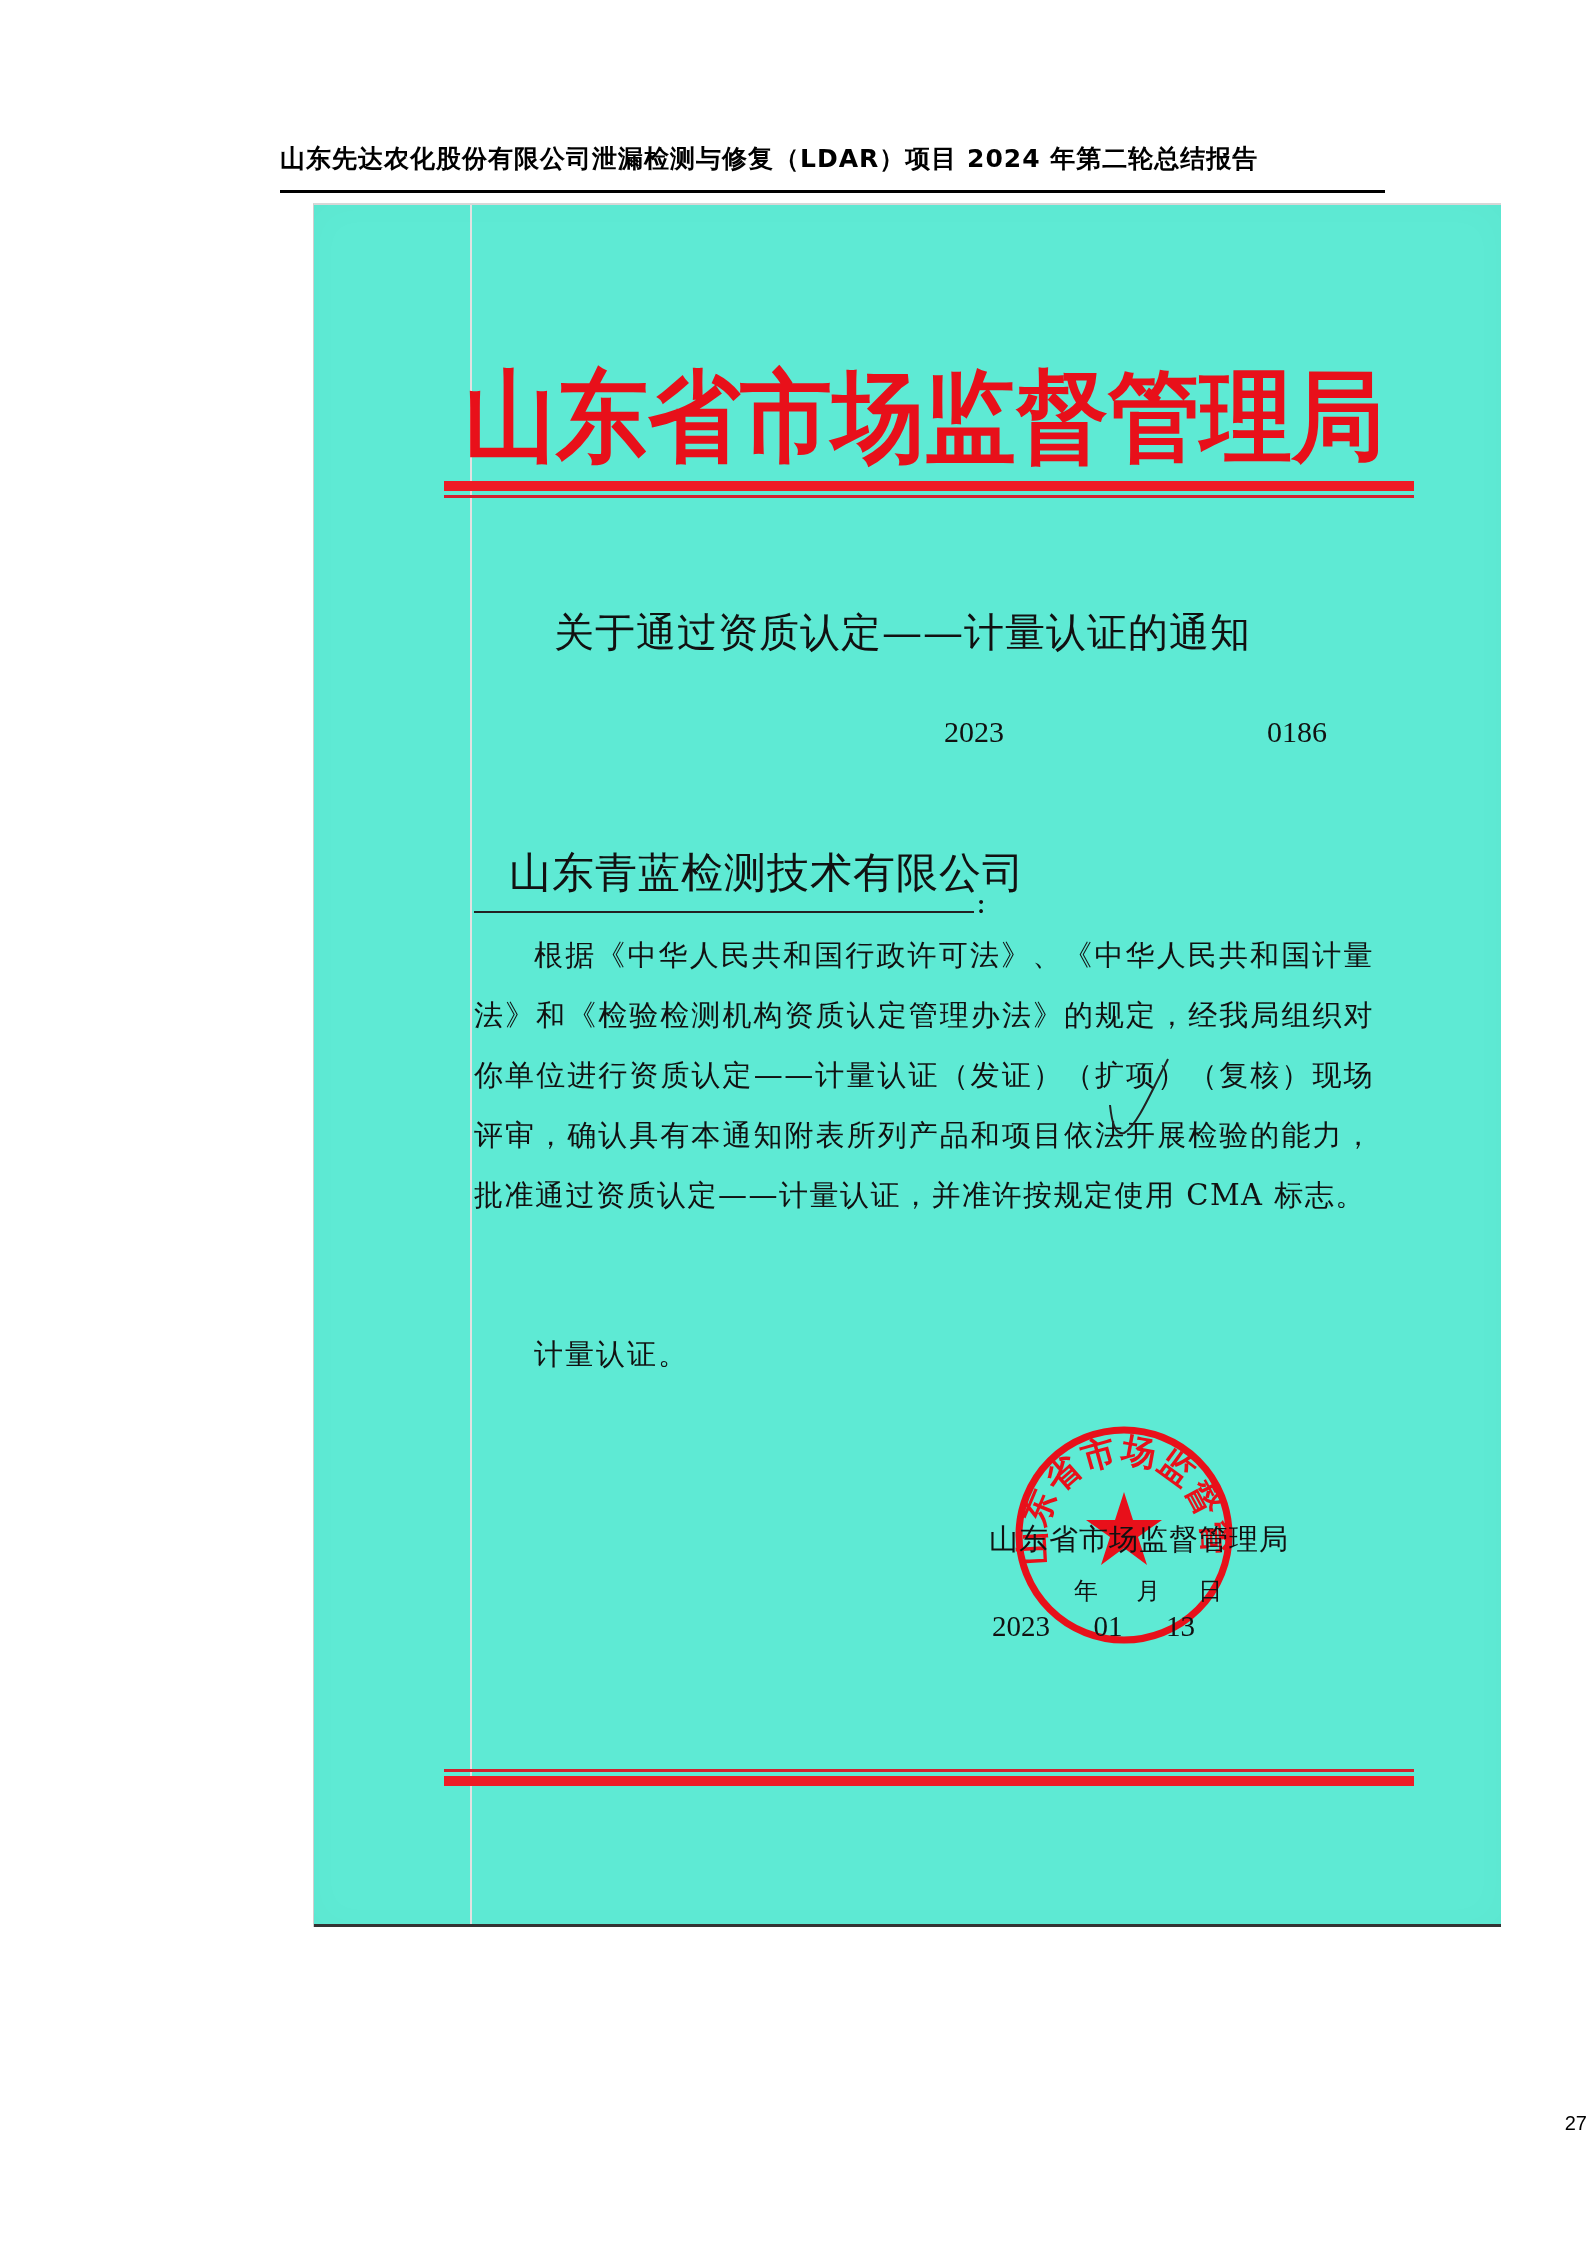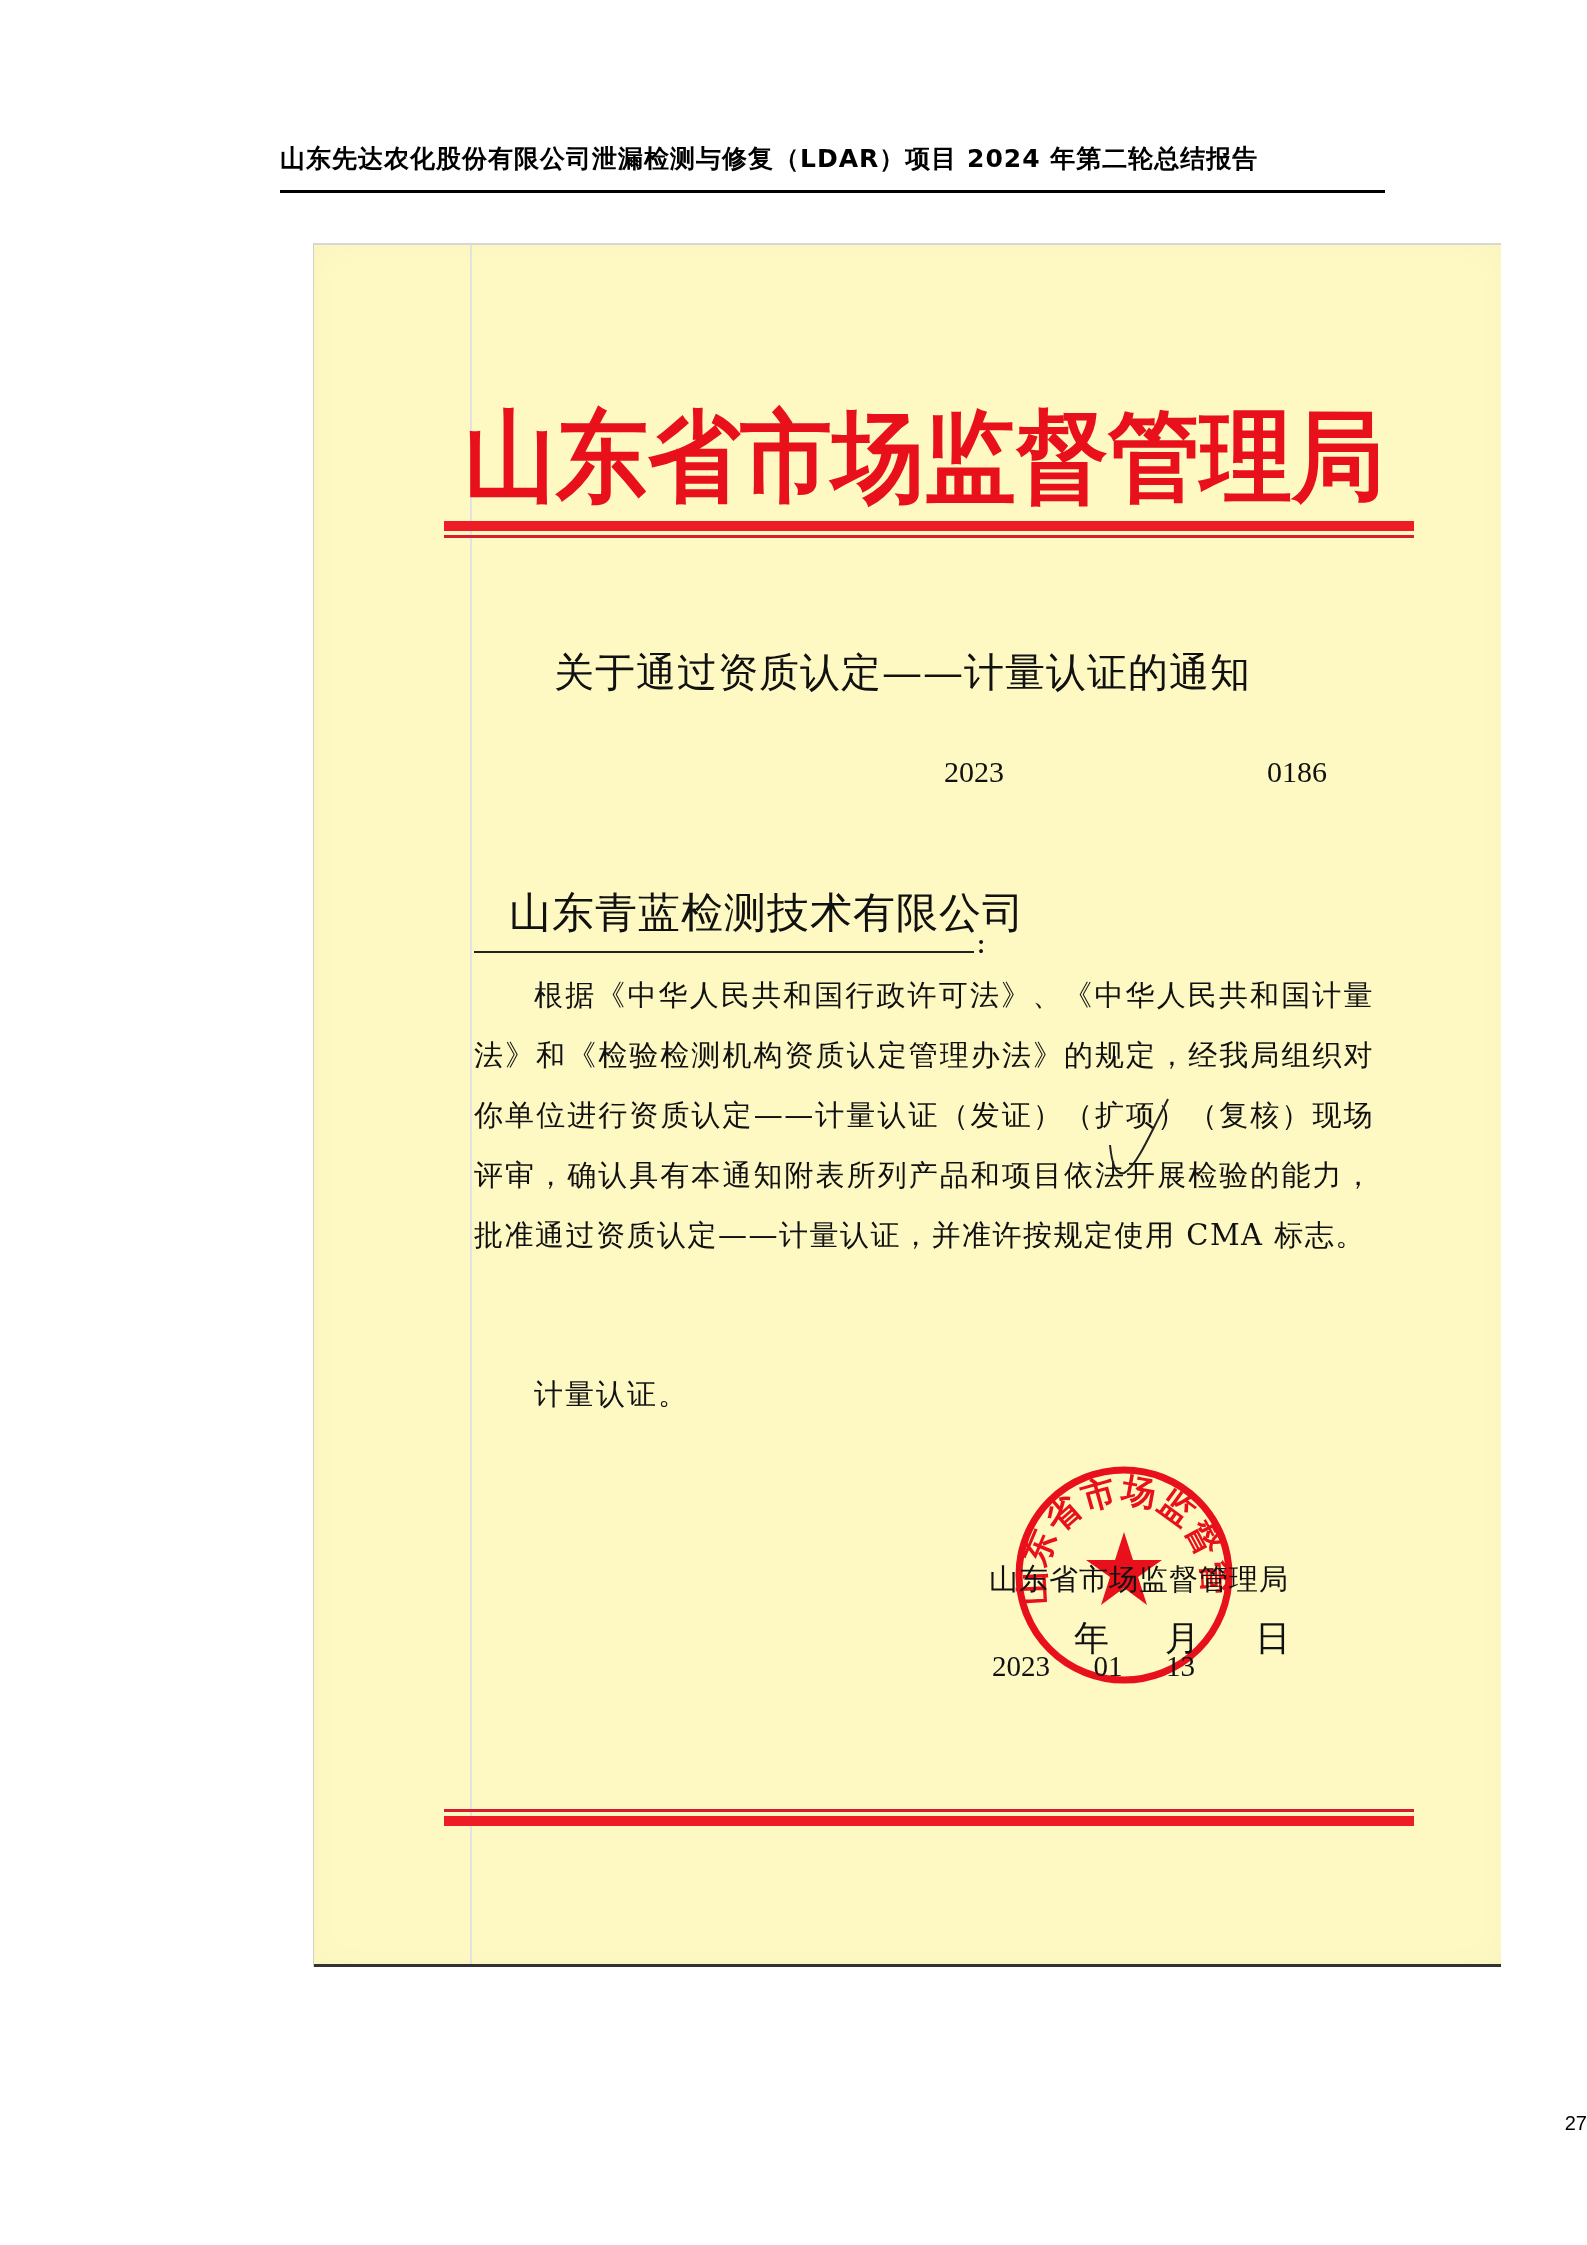--- a/index.html
+++ b/index.html
@@ -10,25 +10,24 @@
     font-family: "DejaVu Sans", sans-serif; font-weight: bold; font-size: 25px;
     color: #000; text-align: left; letter-spacing: 1px; white-space: nowrap;
   }
   .header-rule {
     position: absolute; left: 280px; top: 190px; width: 1105px; height: 3px; background: #000;
   }
 
   
   .scan {
     position: absolute; left: 313px; top: 203px; width: 1187px; height: 1722px;
-    background: #fef9c3;
+    background: #5eead4;
     border-top: 2px solid #d7d7d7;
     border-left: 1px solid #cfcfcf;
     box-shadow: inset 0 0 40px rgba(0,0,0,0.02);
-    margin-top: 40px;
   }
   .scan-bottom-edge {
     position: absolute; left: 0; bottom: 0; width: 100%; height: 3px; background: #333;
   }
   .scan-fold {
     position: absolute; left: 156px; top: 0; width: 2px; height: 100%; background: #e2e2e2;
   }
 
   .agency-title {
     position: absolute; left: 150px; top: 165px; width: 900px;
@@ -56,21 +55,21 @@
     position: absolute; left: 160px; top: 720px; width: 900px;
     font-family: "DejaVu Serif", serif; font-size: 29px; color: #111;
     line-height: 60px; text-indent: 60px; letter-spacing: 1.5px; text-align: justify;
   }
   .checkmark { position: absolute; left: 788px; top: 850px; width: 70px; height: 90px; }
 
   .closing { position: absolute; left: 220px; top: 1130px; font-family: "DejaVu Serif", serif; font-size: 29px; color: #111; letter-spacing: 2px; }
 
   .seal { position: absolute; left: 695px; top: 1215px; width: 230px; height: 230px; }
   .signer { position: absolute; left: 675px; top: 1315px; font-family: "DejaVu Serif", serif; font-size: 29px; color: #111; letter-spacing: 1px; white-space: nowrap; }
-  .date-labels { position: absolute; left: 760px; top: 1370px; font-family: "DejaVu Serif", serif; font-size: 35px; color: #111; white-space: pre; }
+  .date-labels { position: absolute; left: 760px; top: 1370px; font-family: "DejaVu Serif", serif; font-size: 24px; color: #111; white-space: pre; }
   .date-values { position: absolute; left: 678px; top: 1405px; font-family: "Liberation Serif", serif; font-size: 29px; color: #111; white-space: pre; }
 
   .red-rule-bot-thin  { position: absolute; left: 130px; top: 1564px; width: 970px; height: 3px; background: #d4202e; }
   .red-rule-bot-thick { position: absolute; left: 130px; top: 1571px; width: 970px; height: 10px; background: #ee1c25; }
 
   .page-number { position: absolute; left: 0; top: 2112px; width: 1587px; text-align: right; font-family: "Liberation Sans", sans-serif; font-size: 20px; color: #000; }
 </style>
 </head>
 <body>
 

